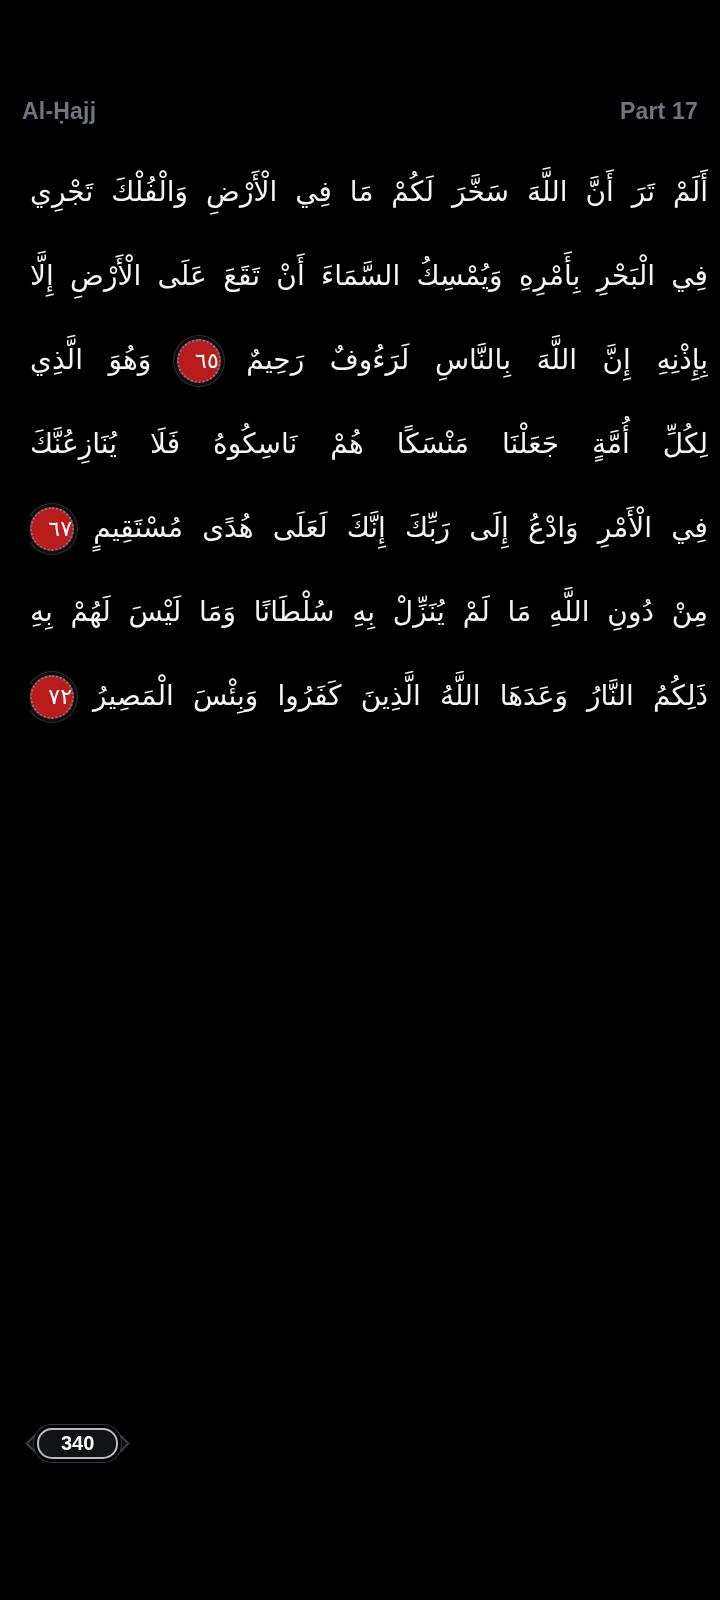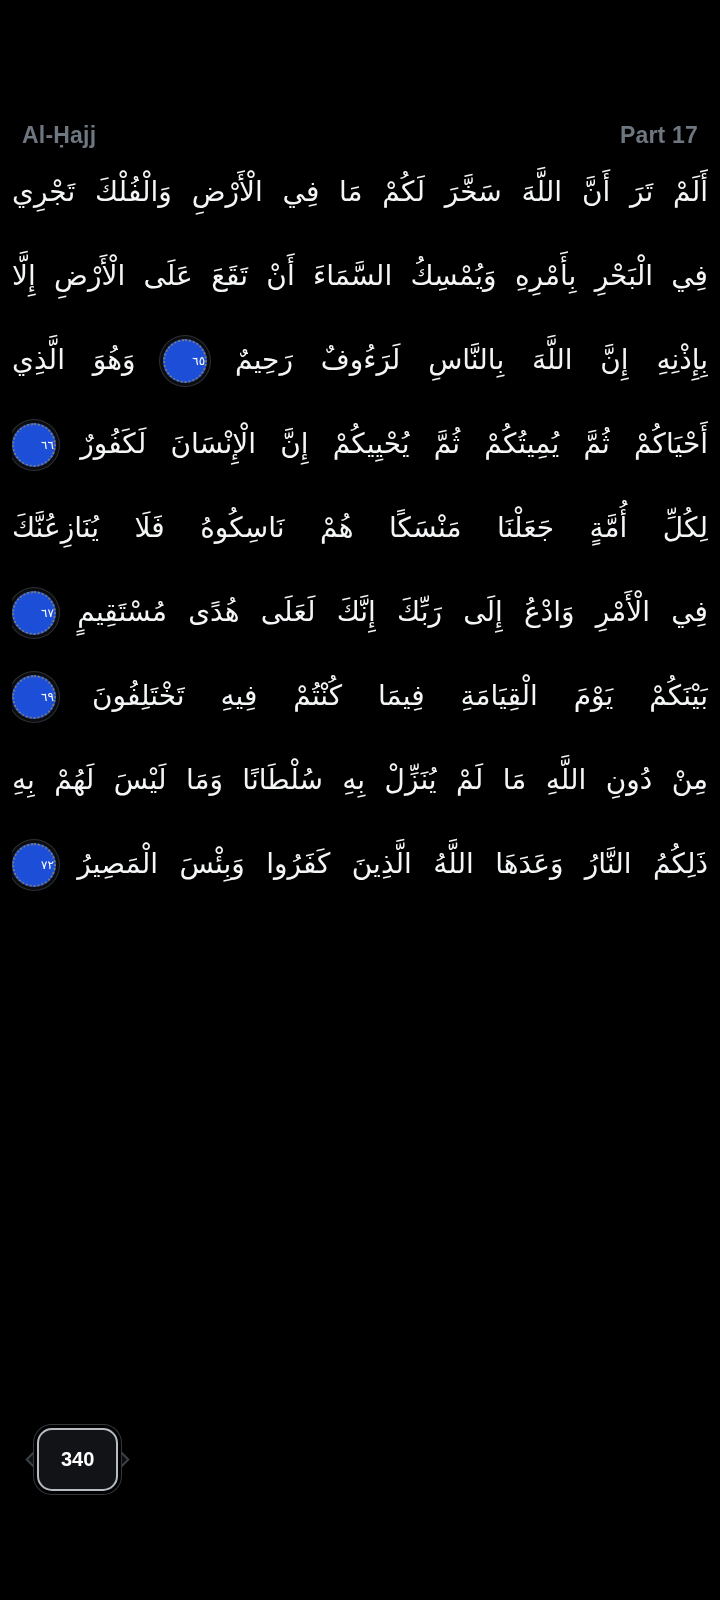--- a/index.html
+++ b/index.html
@@ -8,21 +8,21 @@
     background:#000000;
     overflow:hidden;
     position:relative;
     font-family:"Liberation Sans", sans-serif;
   }
   .screen{position:absolute;inset:0;}
 
   
   .header{
     position:absolute;top:98px;left:22px;right:22px;
-    display:flex;justify-content:space-between;align-items:baseline;margin-top:24px;
+    display:flex;justify-content:space-between;align-items:baseline;
   }
   .header .hlabel{
     color:#6e7680;
     font-family:"Liberation Sans","DejaVu Sans",sans-serif;
     font-weight:700;
     font-size:23px;
     letter-spacing:.2px;
   }
 
   
@@ -34,34 +34,35 @@
     height:84px;
     line-height:84px;
     overflow:hidden;
     text-align:justify;
     text-align-last:justify;
     -moz-text-align-last:justify;
     color:#f4f5f6;
     font-family:"DejaVu Sans",sans-serif;
     font-size:28px;
     white-space:normal;
+    margin-left:18px;
   }
   .qline .vtext{ color:#f4f5f6; }
 
   
   .ayah{
     display:inline-block;
     width:44px;height:44px;line-height:40px;
     border-radius:50%;
     box-sizing:border-box;
-    background:#1d4ed8;
+    background:#b91c1c;
     border:2px dotted #767c85;
     box-shadow:0 0 0 3px #0c0d0f, 0 0 0 4px #2c2f34;
     color:#ffffff;
-    font-size:12px;
+    font-size:22px;
     text-align:center;
     vertical-align:middle;
     font-family:"DejaVu Sans",sans-serif;
   }
 
   
   .page-badge{
     position:absolute;left:28px;top:1428px;
     display:flex;align-items:center;
   }
@@ -70,21 +71,21 @@
     box-sizing:border-box;
     border:2px solid #3c4046;
     background:#0d0e10;
     transform:rotate(45deg);
   }
   .orn.left{margin-right:-4px;}
   .orn.right{margin-left:-4px;}
   .badge-box{
     position:relative;
     z-index:2;
-    padding:18px 22px;
+    padding:2px 22px;
     background:#121316;
     border:2px solid #b7bcc2;
     border-radius:15px;
     box-shadow:0 0 0 3px #000000, 0 0 0 4px #34383d;
   }
   .badge-box .pnum{
     color:#ffffff;
     font-family:"Liberation Sans",sans-serif;
     font-weight:700;
     font-size:20px;
@@ -97,24 +98,22 @@
 
   <div class="header">
     <span class="hlabel">Al-Ḥajj</span>
     <span class="hlabel">Part 17</span>
   </div>
 
   <div class="lines">
       <div class="qline"><span class="vtext">أَلَمْ تَرَ أَنَّ اللَّهَ سَخَّرَ لَكُمْ مَا فِي الْأَرْضِ وَالْفُلْكَ تَجْرِي</span></div>
       <div class="qline"><span class="vtext">فِي الْبَحْرِ بِأَمْرِهِ وَيُمْسِكُ السَّمَاءَ أَنْ تَقَعَ عَلَى الْأَرْضِ إِلَّا</span></div>
       <div class="qline"><span class="vtext">بِإِذْنِهِ إِنَّ اللَّهَ بِالنَّاسِ لَرَءُوفٌ رَحِيمٌ</span> <span class="ayah">٦٥</span> <span class="vtext">وَهُوَ الَّذِي</span></div>
-      <div class="qline"><span class="vtext">أَحْيَاكُمْ ثُمَّ يُمِيتُكُمْ ثُمَّ يُحْيِيكُمْ إِنَّ الْإِنْسَانَ لَكَفُورٌ</span> <span class="ayah">٦٦</span></div>
       <div class="qline"><span class="vtext">لِكُلِّ أُمَّةٍ جَعَلْنَا مَنْسَكًا هُمْ نَاسِكُوهُ فَلَا يُنَازِعُنَّكَ</span></div>
       <div class="qline"><span class="vtext">فِي الْأَمْرِ وَادْعُ إِلَى رَبِّكَ إِنَّكَ لَعَلَى هُدًى مُسْتَقِيمٍ</span> <span class="ayah">٦٧</span></div>
-      <div class="qline"><span class="vtext">بَيْنَكُمْ يَوْمَ الْقِيَامَةِ فِيمَا كُنْتُمْ فِيهِ تَخْتَلِفُونَ</span> <span class="ayah">٦٩</span></div>
       <div class="qline"><span class="vtext">مِنْ دُونِ اللَّهِ مَا لَمْ يُنَزِّلْ بِهِ سُلْطَانًا وَمَا لَيْسَ لَهُمْ بِهِ</span></div>
       <div class="qline"><span class="vtext">ذَلِكُمُ النَّارُ وَعَدَهَا اللَّهُ الَّذِينَ كَفَرُوا وَبِئْسَ الْمَصِيرُ</span> <span class="ayah">٧٢</span></div>
     </div>
 
   <div class="page-badge">
     <span class="orn left"></span>
     <span class="badge-box">
       <span class="pnum">340</span>
     </span>
     <span class="orn right"></span>

